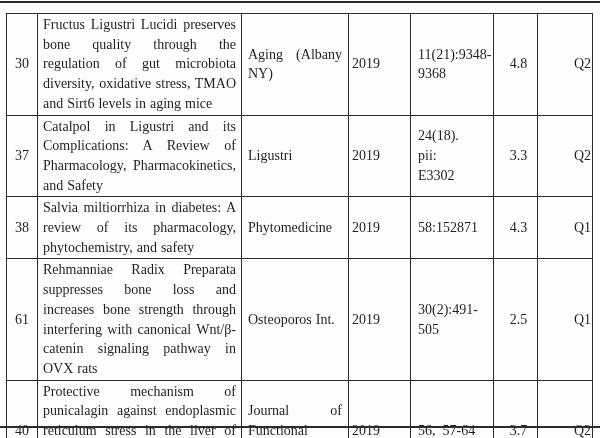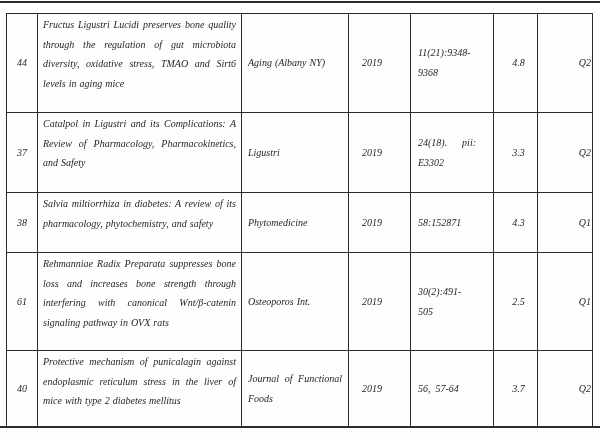--- a/index.html
+++ b/index.html
@@ -32,30 +32,29 @@
     background:var(--line);
   }
   table.pub{
     position:absolute;left:6px;top:13px;
     width:586px;height:414px;
     border-collapse:collapse;
     table-layout:fixed;
   }
   table.pub td{
     border:1.5px solid var(--line);
-    font-size:10px;
+    font-size:14px;
     line-height:19.7px;
     overflow:hidden;
     word-spacing:0.5px;
-    font-style:italic;
   }
   td.c-num{text-align:center;vertical-align:middle;}
   td.c-title{vertical-align:top;text-align:justify;padding:1px 5px 1px 5px;}
   td.c-journal{vertical-align:middle;text-align:justify;padding:0 6px;}
-  td.c-year{vertical-align:middle;text-align:left;padding-left:13px;}
+  td.c-year{vertical-align:middle;text-align:left;padding-left:3px;}
   td.c-vol{vertical-align:middle;text-align:justify;padding:0 17px 0 7px;}
   td.c-if{vertical-align:middle;text-align:center;padding-left:7px;}
   td.c-q{vertical-align:middle;text-align:right;padding-left:8px;}
   tr.r-36{height:99px;}
   tr.r-37{height:80px;}
   tr.r-38{height:60px;}
   tr.r-39{height:98px;}
   tr.r-40{height:76px;}
 </style>
 </head>
@@ -69,21 +68,21 @@
       <col style="width:31px">
       <col style="width:204px">
       <col style="width:107px">
       <col style="width:62px">
       <col style="width:83px">
       <col style="width:44px">
       <col style="width:55px">
     </colgroup>
     <tbody>
       <tr class="r-36">
-        <td class="c-num">44</td>
+        <td class="c-num">30</td>
         <td class="c-title">Fructus Ligustri Lucidi preserves bone quality through the regulation of gut microbiota diversity, oxidative stress, TMAO and Sirt6 levels in aging mice</td>
         <td class="c-journal">Aging (Albany NY)</td>
         <td class="c-year">2019</td>
         <td class="c-vol">11(21):9348-9368</td>
         <td class="c-if">4.8</td>
         <td class="c-q">Q2</td>
       </tr>
       <tr class="r-37">
         <td class="c-num">37</td>
         <td class="c-title">Catalpol in Ligustri and its Complications: A Review of Pharmacology, Pharmacokinetics, and Safety</td>

